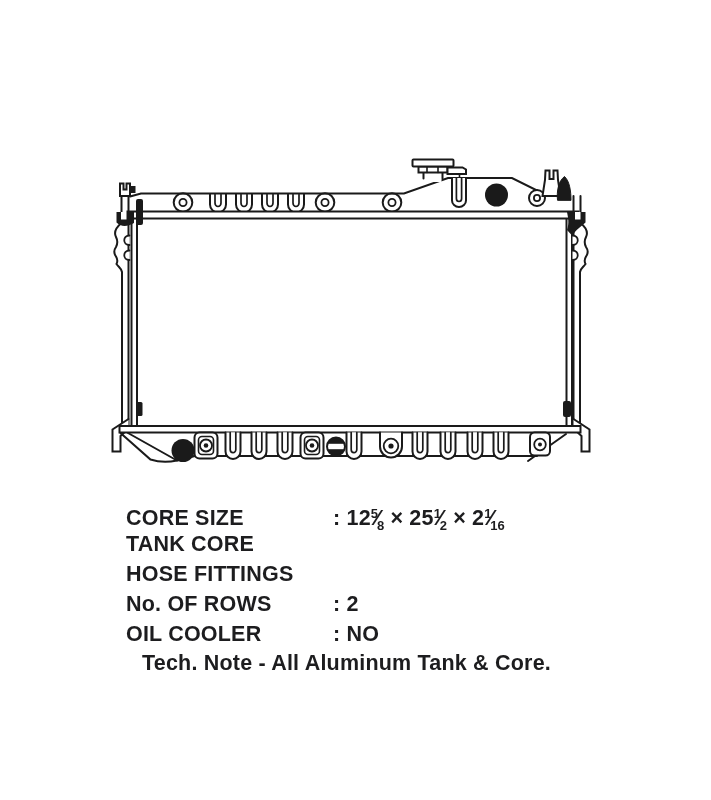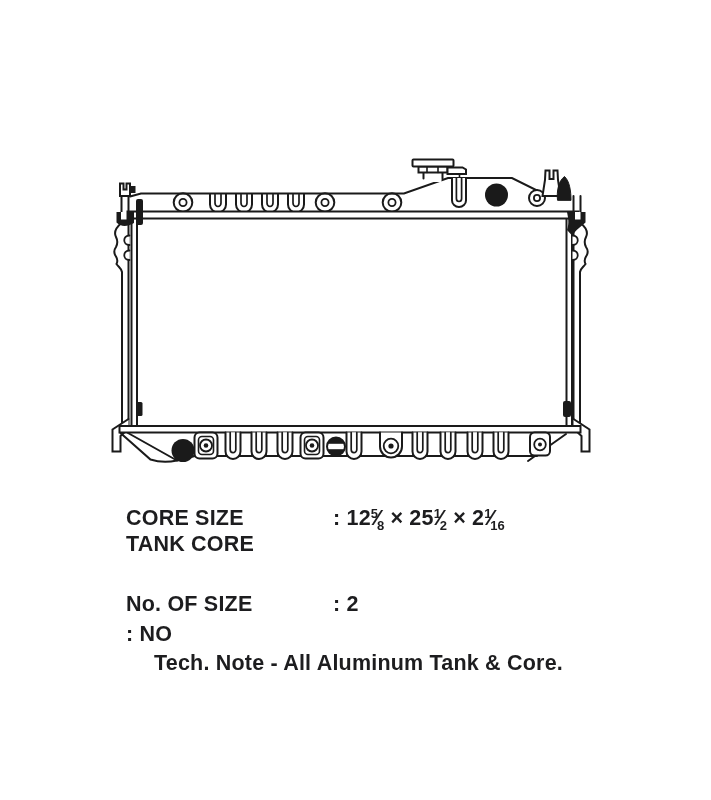--- a/index.html
+++ b/index.html
@@ -9,21 +9,21 @@
     font-family:"Liberation Sans","DejaVu Sans",sans-serif;
   }
   #diagram{position:absolute;left:0;top:0;}
   .specs{
     position:absolute;left:126px;top:499px;width:560px;
     color:#1d1d1f;font-weight:bold;font-size:21.5px;letter-spacing:.2px;
   }
   .srow{display:flex;align-items:baseline;height:30px;line-height:30px;white-space:nowrap;}
   .lbl{width:207px;flex:none;}
   .val{white-space:nowrap;}
-  .note{line-height:29px;margin-left:28px;white-space:nowrap;}
+  .note{line-height:29px;margin-left:16px;white-space:nowrap;}
   
   .fr{white-space:nowrap;}
   .fr sup{font-size:13px;vertical-align:7px;letter-spacing:0;}
   .fr .fs{font-size:22px;margin:0 -2.5px;}
   .fr sub{font-size:13px;vertical-align:-4.5px;letter-spacing:0;}
 </style>
 </head>
 <body>
 
 <svg id="diagram" width="711" height="492" viewBox="0 0 711 492">
@@ -190,22 +190,24 @@
 
 <div class="specs">
   <div class="srow">
     <div class="lbl">CORE SIZE</div>
     <div class="val rich">: 12<span class="fr"><sup>5</sup><span class="fs">⁄</span><sub>8</sub></span> × 25<span class="fr"><sup>1</sup><span class="fs">⁄</span><sub>2</sub></span> × 2<span class="fr"><sup>1</sup><span class="fs">⁄</span><sub>16</sub></span></div>
   </div>
   <div class="srow">
     <div class="lbl">TANK CORE</div>
   </div>
   <div class="srow">
-  </div>
-  <div class="srow">
-    <div class="lbl">No. OF SIZE</div>
+    <div class="lbl">HOSE FITTINGS</div>
+  </div>
+  <div class="srow">
+    <div class="lbl">No. OF ROWS</div>
     <div class="val rich">: 2</div>
   </div>
   <div class="srow">
+    <div class="lbl">OIL COOLER</div>
     <div class="val rich">: NO</div>
   </div>
   <div class="note">Tech. Note - All Aluminum Tank &amp; Core.</div>
 </div>
 
 </body></html>

